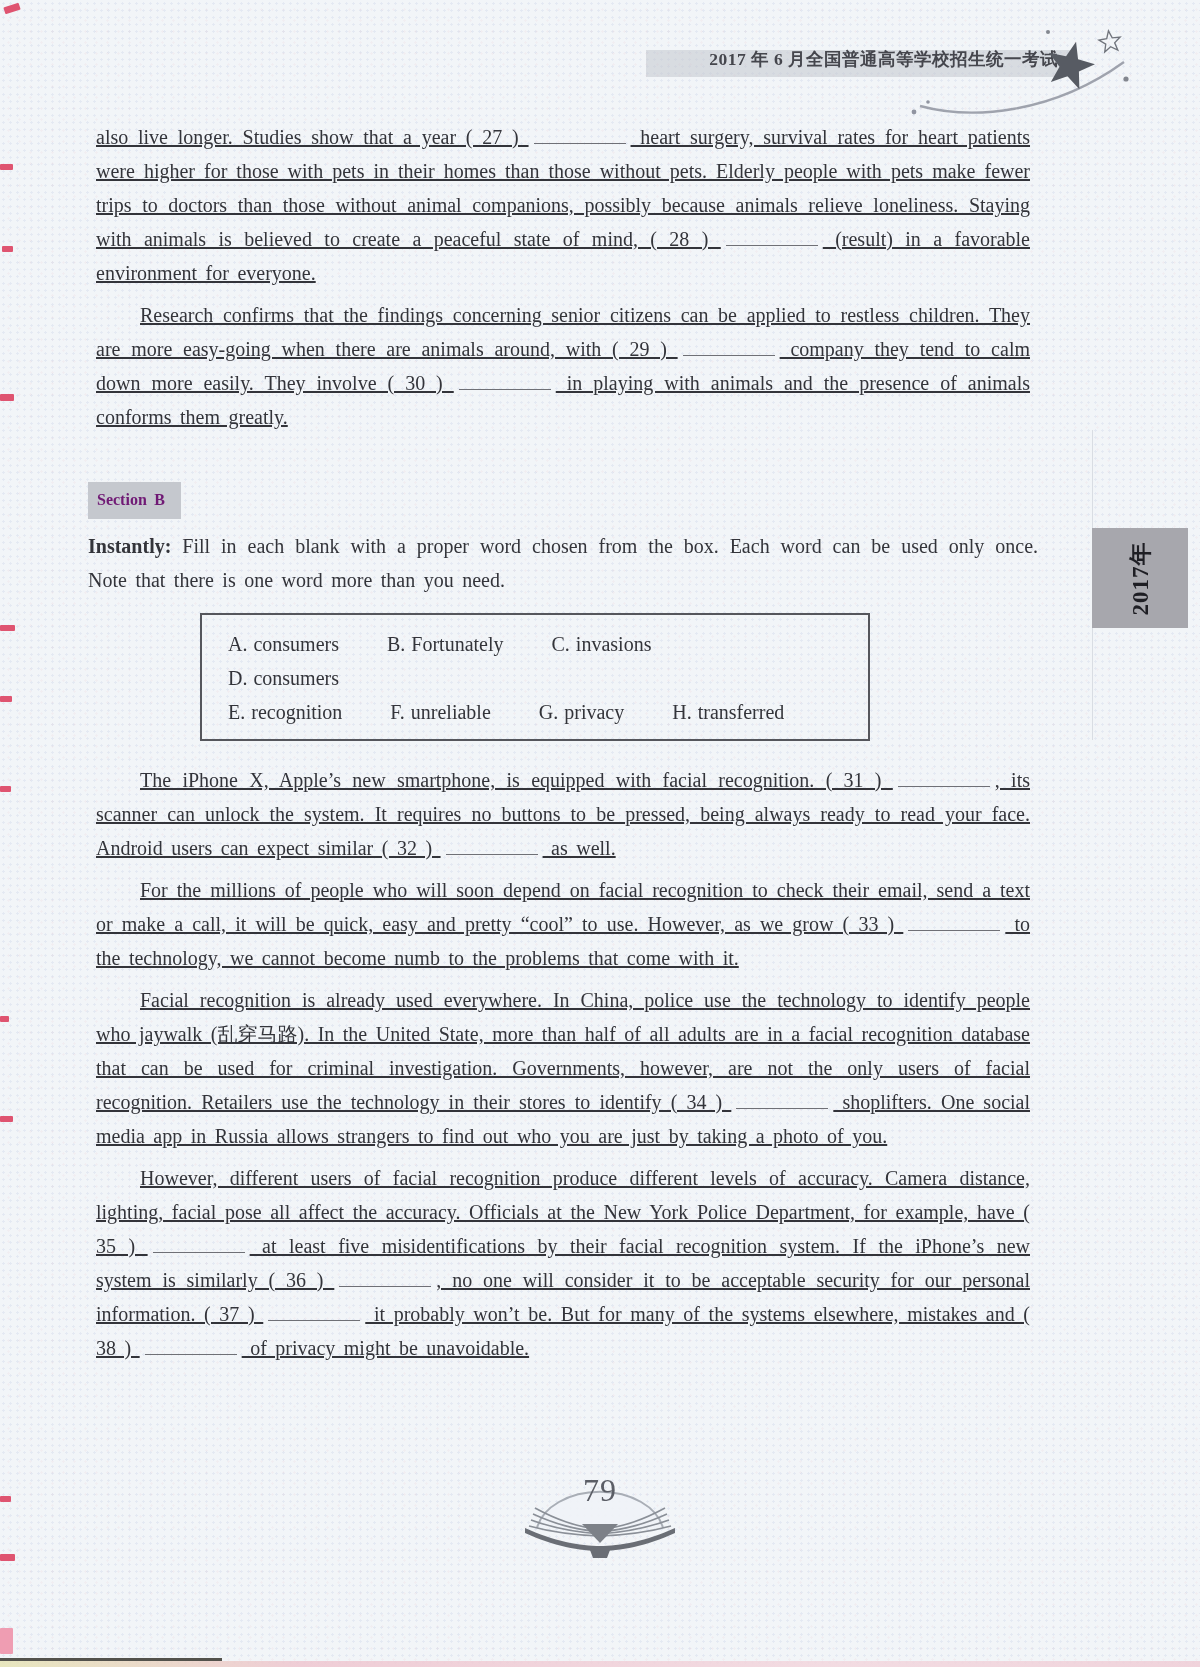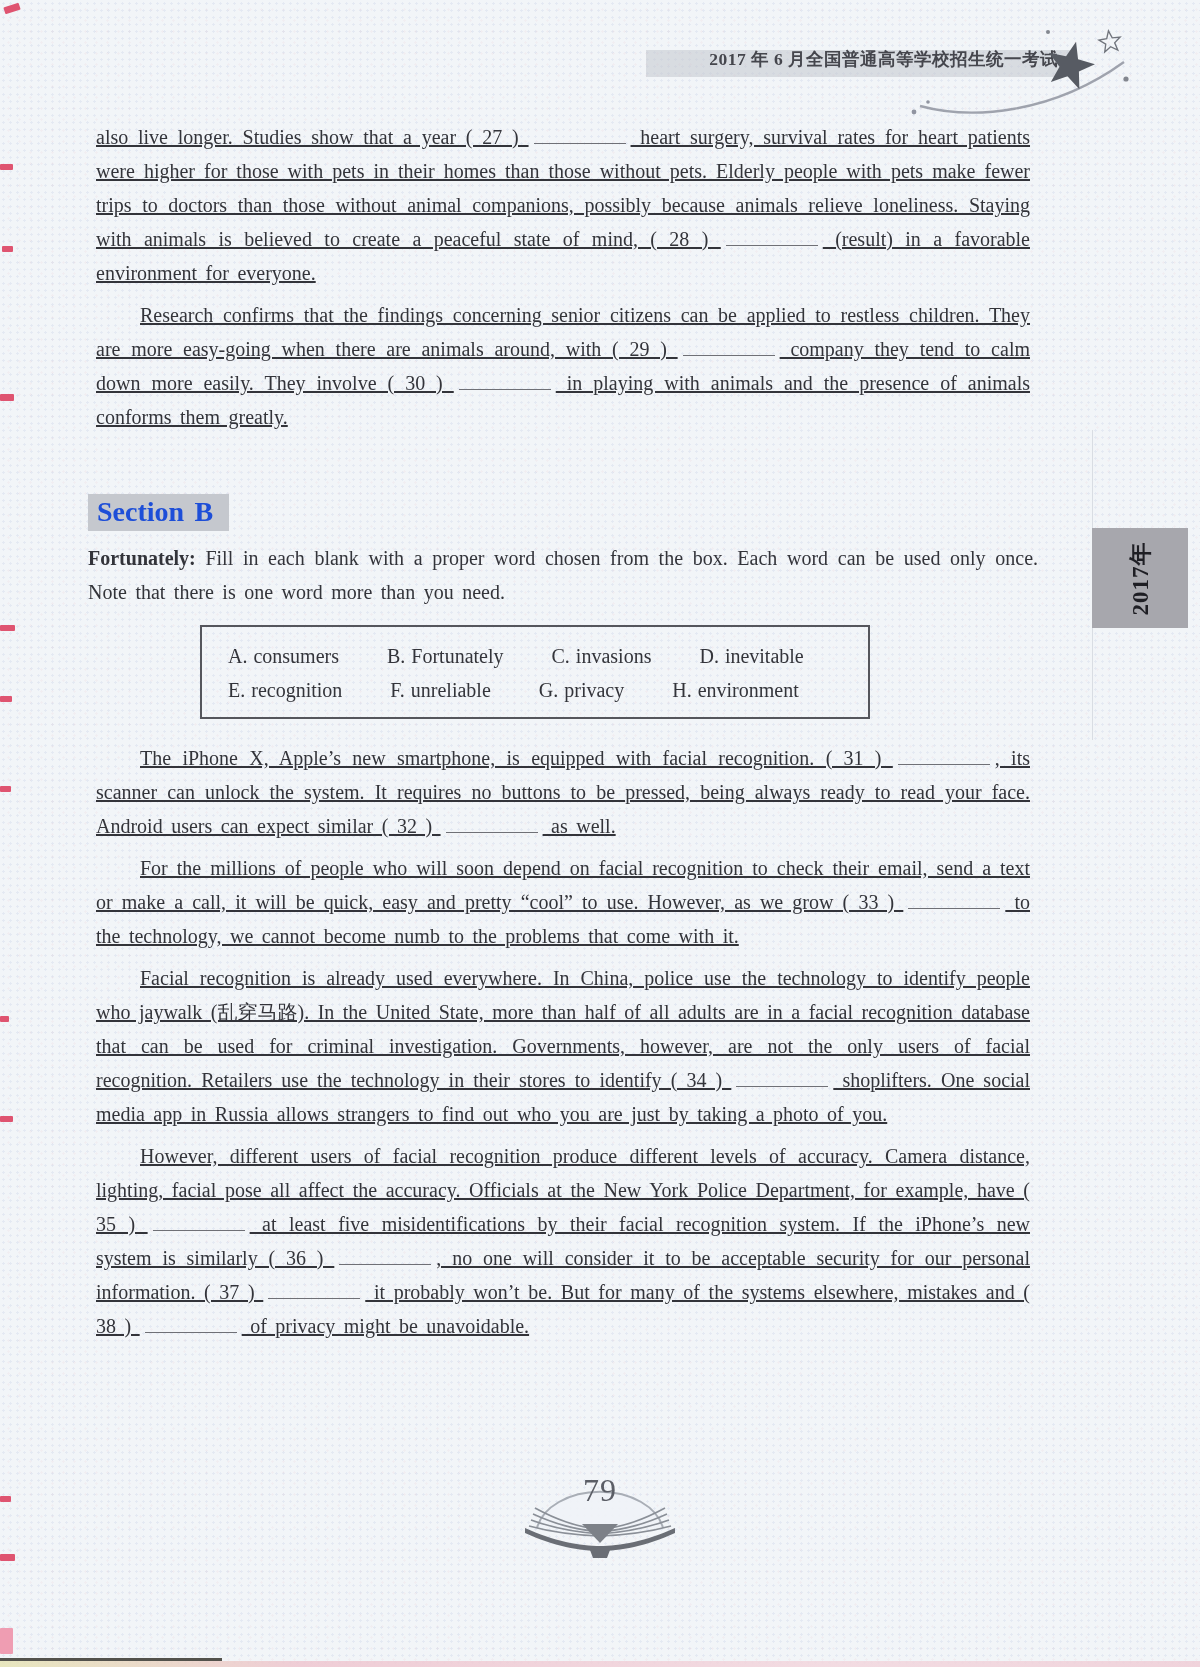--- a/index.html
+++ b/index.html
@@ -33,23 +33,23 @@
     font-size:20px;line-height:34px;
     text-align:justify;word-spacing:3.5px;
   }
   .para{margin:8px;text-decoration:underline;}
   .para.indent{text-indent:44px;}
   .blank{
     display:inline-block;width:92px;height:13px;
     border-bottom:1.5px solid #6f7076;margin:0 5px;
   }
   .section-label{
-    display:inline-block;margin-top:52px;
+    display:inline-block;margin-top:40px;
     background:#c5c8ce;padding:1px 16px 2px 9px;
-    font-weight:bold;font-size:28px;color:#1d4ed8;
+    font-weight:bold;font-size:16px;color:#701a75;
   }
   .directions{margin:10px 0 0 0;}
   .directions b{font-weight:bold;}
   .word-box{
     box-sizing:border-box;
     margin:16px 0 0 112px;width:670px;
     border:2px solid #55565c;
     padding:12px 10px 10px 26px;
     text-align:left;word-spacing:1px;
   }
@@ -108,25 +108,25 @@
 
     <div>
         <p class="para">also live longer. Studies show that a year ( 27 ) <span class="blank"></span> heart surgery, survival rates for heart patients were higher for those with pets in their homes than those without pets. Elderly people with pets make fewer trips to doctors than those without animal companions, possibly because animals relieve loneliness. Staying with animals is believed to create a peaceful state of mind, ( 28 ) <span class="blank"></span> (result) in a favorable environment for everyone.</p>
         <p class="para indent">Research confirms that the findings concerning senior citizens can be applied to restless children. They are more easy-going when there are animals around, with ( 29 ) <span class="blank"></span> company they tend to calm down more easily. They involve ( 30 ) <span class="blank"></span> in playing with animals and the presence of animals conforms them greatly.</p>
       </div>
 
     <div>
       <span class="section-label">Section B</span>
     </div>
 
-    <p class="directions"><b>Fortunately:</b> <span>Fill in each blank with a proper word chosen from the box. Each word can be used only once. Note that there is one word more than you need.</span></p>
+    <p class="directions"><b>Instantly:</b> <span>Fill in each blank with a proper word chosen from the box. Each word can be used only once. Note that there is one word more than you need.</span></p>
 
     <div class="word-box">
-        <div class="word-row"><span class="word-item">A. consumers</span><span class="word-item">B. Fortunately</span><span class="word-item">C. invasions</span><span class="word-item">D. inevitable</span></div>
-        <div class="word-row"><span class="word-item">E. recognition</span><span class="word-item">F. unreliable</span><span class="word-item">G. privacy</span><span class="word-item">H. environment</span></div>
+        <div class="word-row"><span class="word-item">A. consumers</span><span class="word-item">B. Fortunately</span><span class="word-item">C. invasions</span><span class="word-item">D. consumers</span></div>
+        <div class="word-row"><span class="word-item">E. recognition</span><span class="word-item">F. unreliable</span><span class="word-item">G. privacy</span><span class="word-item">H. transferred</span></div>
       </div>
 
     <div class="passage-main">
         <p class="para indent">The iPhone X, Apple’s new smartphone, is equipped with facial recognition. ( 31 ) <span class="blank"></span>, its scanner can unlock the system. It requires no buttons to be pressed, being always ready to read your face. Android users can expect similar ( 32 ) <span class="blank"></span> as well.</p>
         <p class="para indent">For the millions of people who will soon depend on facial recognition to check their email, send a text or make a call, it will be quick, easy and pretty “cool” to use. However, as we grow ( 33 ) <span class="blank"></span> to the technology, we cannot become numb to the problems that come with it.</p>
         <p class="para indent">Facial recognition is already used everywhere. In China, police use the technology to identify people who jaywalk (乱穿马路). In the United State, more than half of all adults are in a facial recognition database that can be used for criminal investigation. Governments, however, are not the only users of facial recognition. Retailers use the technology in their stores to identify ( 34 ) <span class="blank"></span> shoplifters. One social media app in Russia allows strangers to find out who you are just by taking a photo of you.</p>
         <p class="para indent">However, different users of facial recognition produce different levels of accuracy. Camera distance, lighting, facial pose all affect the accuracy. Officials at the New York Police Department, for example, have ( 35 ) <span class="blank"></span> at least five misidentifications by their facial recognition system. If the iPhone’s new system is similarly ( 36 ) <span class="blank"></span>, no one will consider it to be acceptable security for our personal information. ( 37 ) <span class="blank"></span> it probably won’t be. But for many of the systems elsewhere, mistakes and ( 38 ) <span class="blank"></span> of privacy might be unavoidable.</p>
       </div>
 
   </div>

